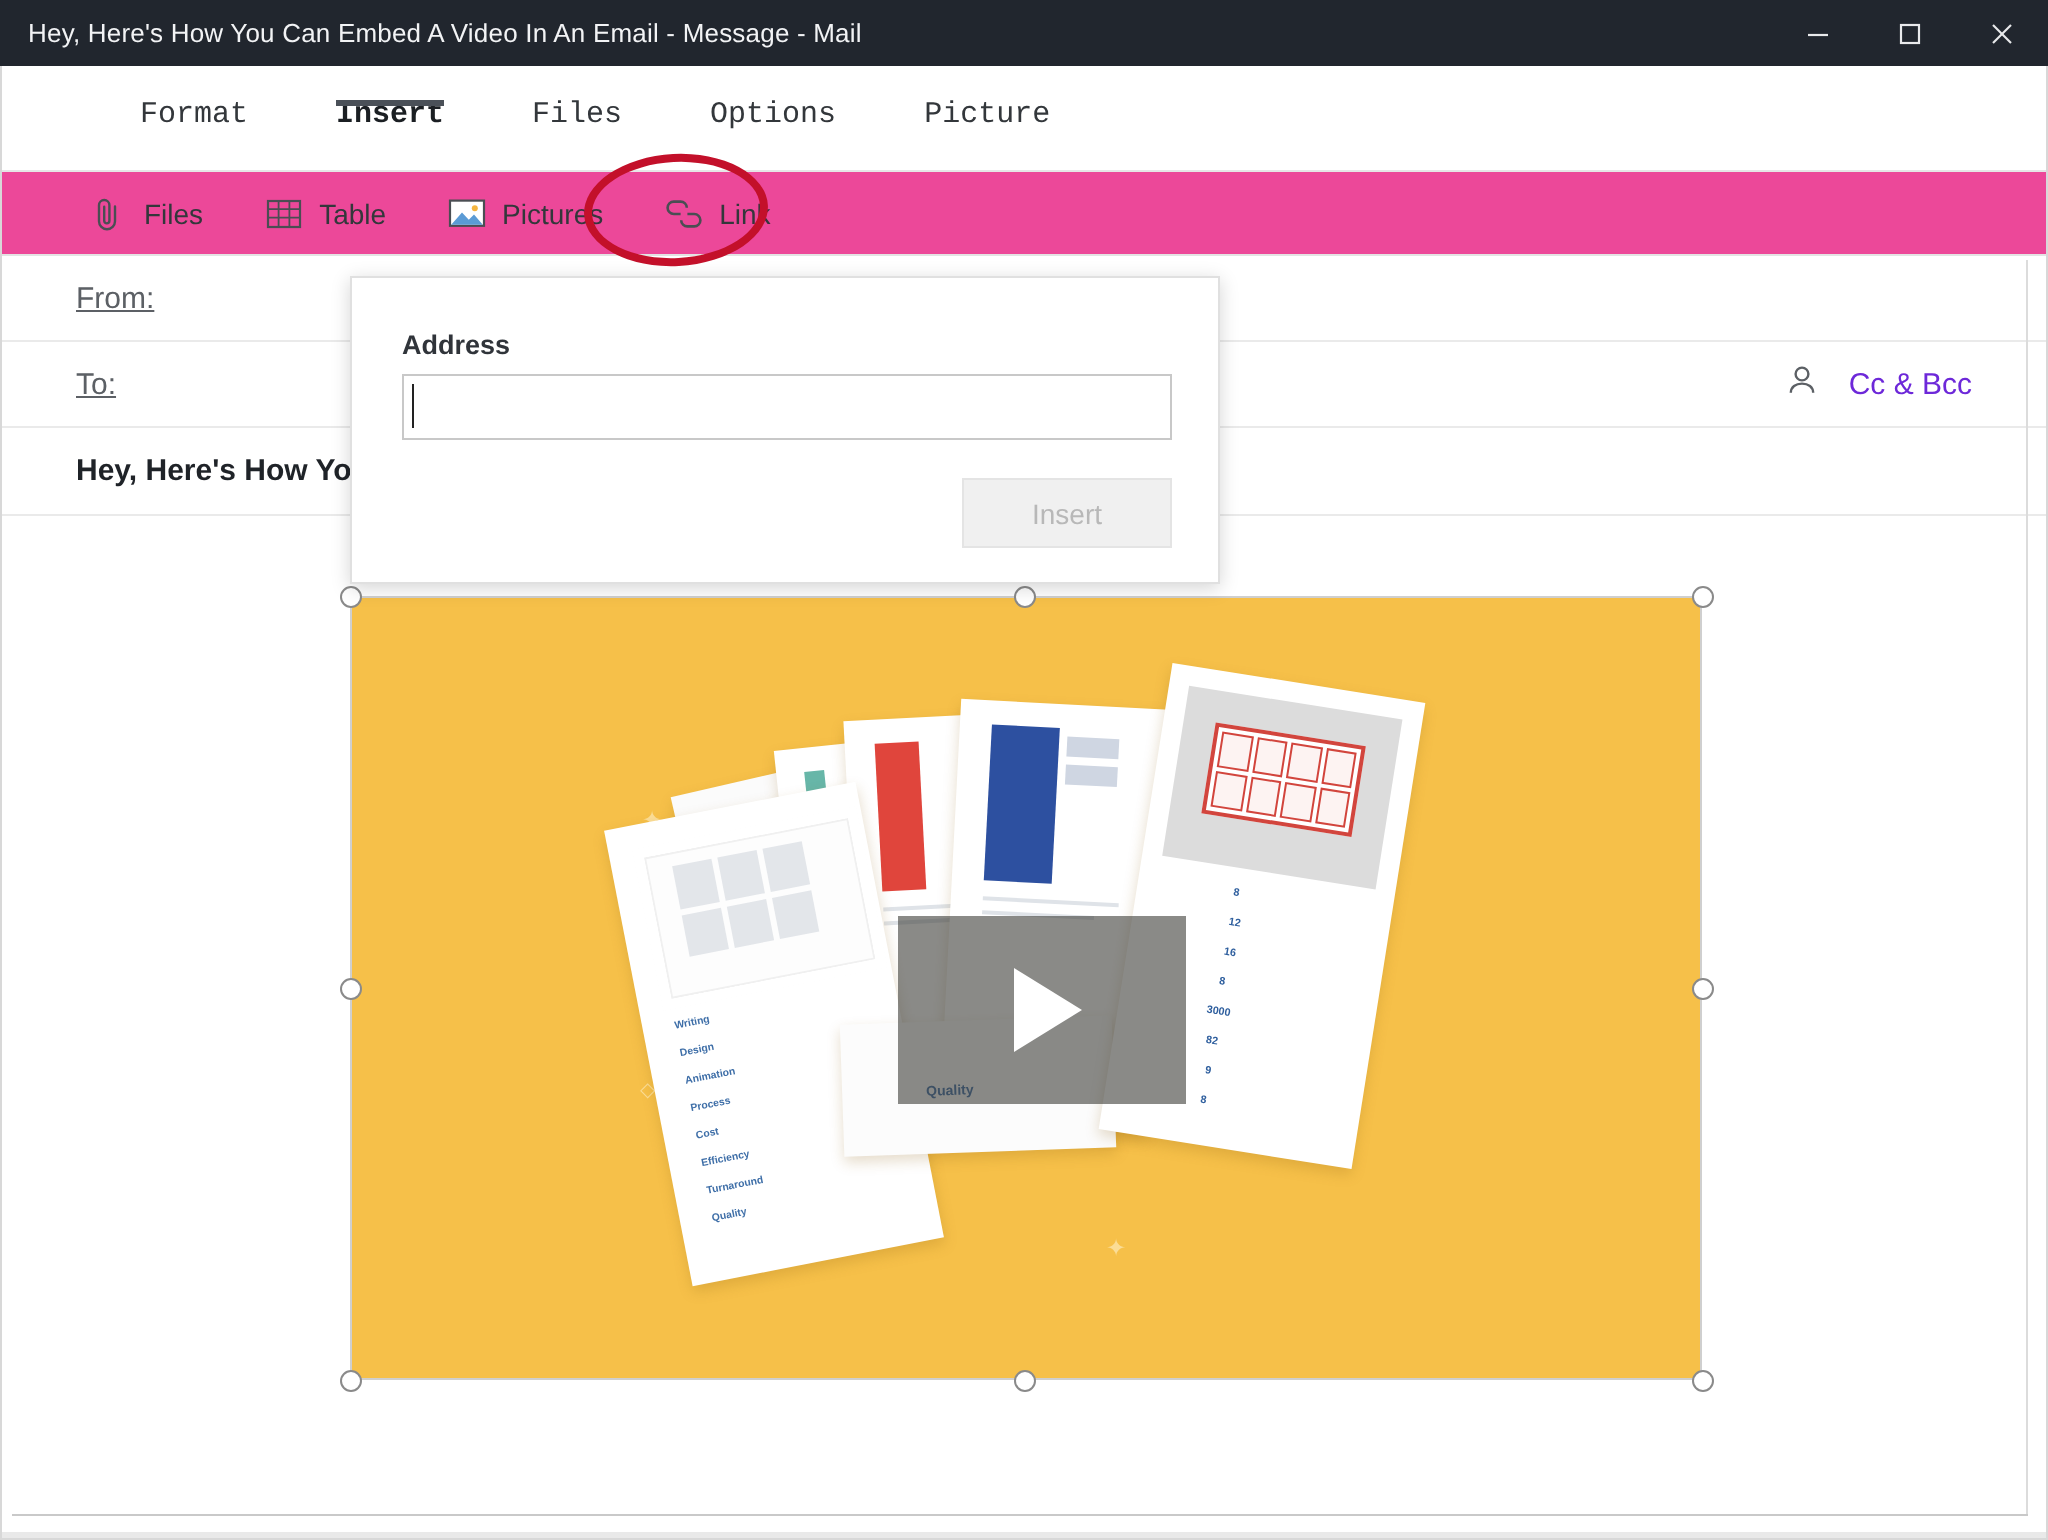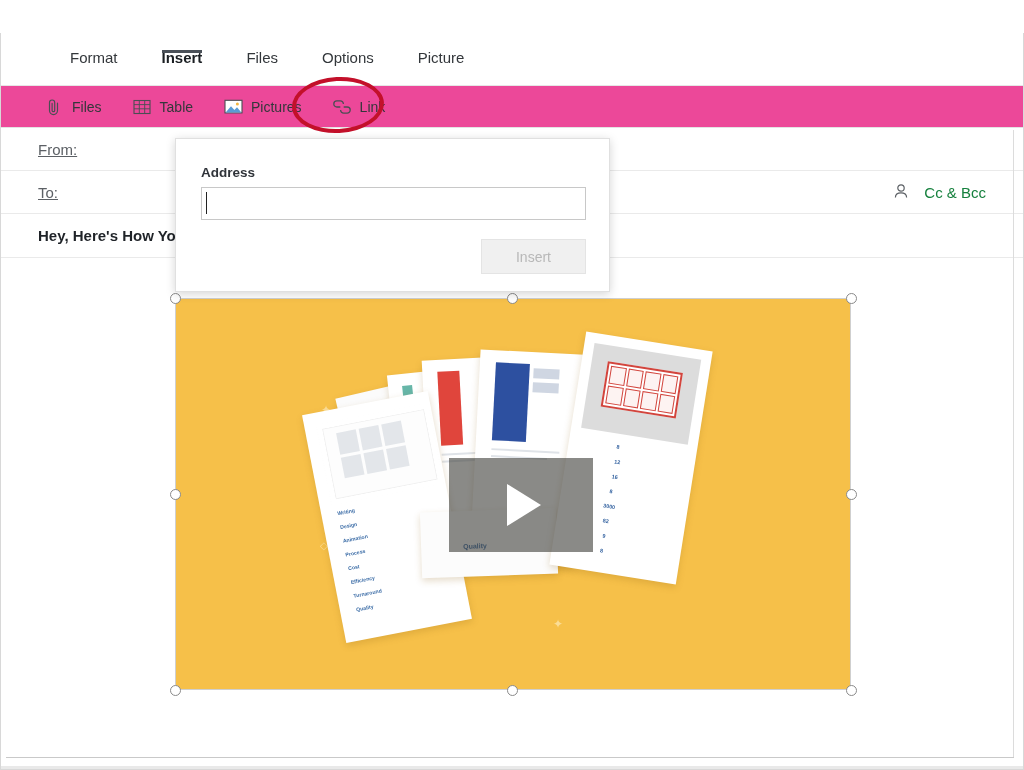--- a/index.html
+++ b/index.html
@@ -54,20 +54,21 @@
   .win-btn svg { display: block; }
 
   
   .ribbon {
     position: absolute;
     left: 0; top: 33px;
     width: 1024px;
     height: 52px;
     background: #ffffff;
     box-sizing: border-box;
+    font-family: Liberation Mono, monospace;
   }
   .tabs {
     position: absolute;
     left: 48px; top: 0;
     display: flex;
     align-items: flex-start;
     height: 52px;
   }
   .tab {
     position: relative;
@@ -194,21 +195,21 @@
     right: 38px;
     top: 0;
     height: 43px;
     display: flex;
     align-items: center;
     gap: 14px;
     cursor: default;
   }
   .ccbcc-label {
     font-size: 15px;
-    color: #15803d;
+    color: #6d28d9;
   }
 
   
   .link-popup {
     position: absolute;
     left: 175px;
     top: 138px;
     width: 435px;
     height: 154px;
     background: #ffffff;
@@ -404,20 +405,41 @@
     box-sizing: border-box;
     pointer-events: none;
     z-index: 40;
   }
 </style>
 </head>
 <body>
 
 <div id="app">
 
+  <div class="titlebar">
+    <div class="titlebar-text">Hey, Here's How You Can Embed A Video In An Email - Message - Mail</div>
+    <div class="win-controls">
+      <div class="win-btn">
+        <svg width="12" height="12" viewBox="0 0 12 12">
+            <line x1="1" y1="6.5" x2="11" y2="6.5" stroke="#e9eaec" stroke-width="1.1"></line>
+          </svg>
+      </div>
+      <div class="win-btn">
+        <svg width="12" height="12" viewBox="0 0 12 12">
+            <rect x="1.5" y="1.5" width="9" height="9" fill="none" stroke="#e9eaec" stroke-width="1.1"></rect>
+          </svg>
+      </div>
+      <div class="win-btn">
+        <svg width="12" height="12" viewBox="0 0 12 12">
+            <line x1="1.5" y1="1.5" x2="10.5" y2="10.5" stroke="#e9eaec" stroke-width="1.1"></line>
+            <line x1="10.5" y1="1.5" x2="1.5" y2="10.5" stroke="#e9eaec" stroke-width="1.1"></line>
+          </svg>
+      </div>
+    </div>
+  </div>
 
   <div class="ribbon">
     <div class="tabs">
       <div class="tab"><span>Format</span></div>
       <div class="tab active"><span>Insert</span><span class="tab-underline"></span></div>
       <div class="tab"><span>Files</span></div>
       <div class="tab"><span>Options</span></div>
       <div class="tab"><span>Picture</span></div>
     </div>
 

